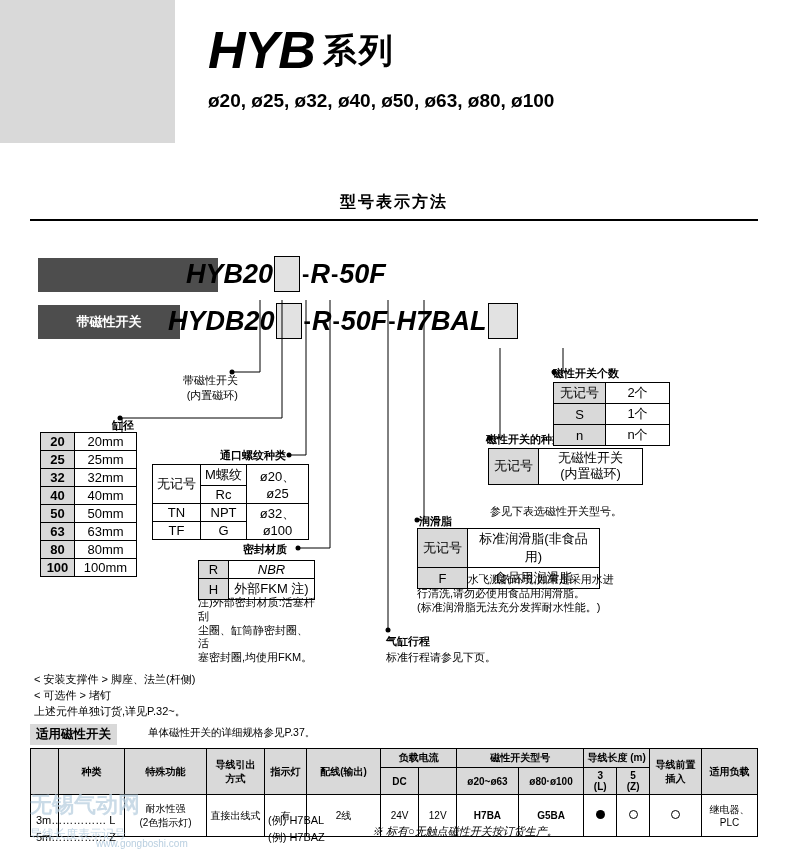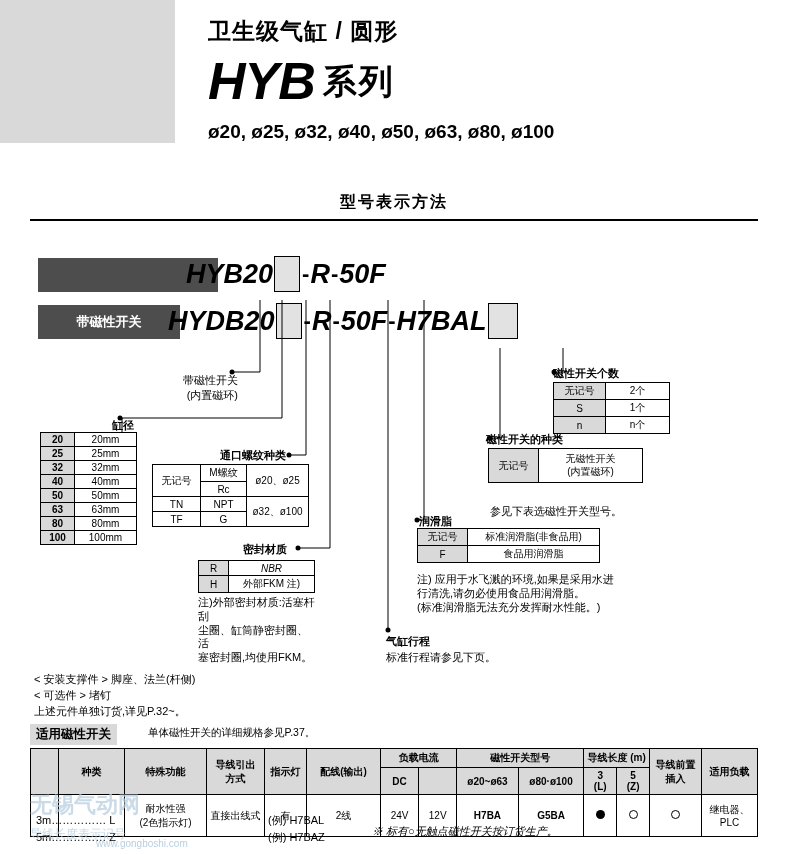--- a/index.html
+++ b/index.html
@@ -58,21 +58,21 @@
   .code-dash { font-size: 22px; font-weight: bold; padding: 0 1px; }
 
   
   svg.lines { position: absolute; left: 0; top: 0; width: 788px; height: 854px; pointer-events: none; }
 
   
   .lbl { position: absolute; font-size: 11px; line-height: 1.35; }
   .lbl-b { font-weight: bold; }
 
   
-  table.t { border-collapse: collapse; font-size: 10px; }
+  table.t { border-collapse: collapse; font-size: 13px; }
   table.t td, table.t th { border: 1px solid #000; padding: 1px 4px; text-align: center; font-weight: normal; }
   .tbl { position: absolute; }
   .hdr-grey { background: #d9d9d9; font-weight: bold; }
 
   
   #bore-table td { height: 13px; }
   #bore-table td.c1 { width: 34px; background: #d9d9d9; font-weight: bold; }
   #bore-table td.c2 { width: 62px; text-align: center; }
 
   
@@ -105,21 +105,20 @@
   .wm { position: absolute; left: 30px; top: 790px; font-size: 22px; color: #b9cfe0; opacity: .75; font-weight: bold; }
   .wm2 { position: absolute; left: 30px; top: 826px; font-size: 12px; color: #b9cfe0; opacity: .8; }
   .wm3 { position:absolute; left: 96px; top: 838px; font-size: 10px; color:#b9cfe0; }
 </style>
 </head>
 <body>
 
 <div class="header">
   <div class="header-grey"></div>
   <div class="header-text">
-    <div class="h-line1">卫生级气缸 / 圆形</div>
     <div class="h-line2"><span>HYB</span><span class="ser">系列</span></div>
     <div class="h-line3">ø20, ø25, ø32, ø40, ø50, ø63, ø80, ø100</div>
   </div>
 </div>
 
 <div class="sec-title-wrap">
   <div class="sec-title">型号表示方法</div>
   <div class="sec-rule"></div>
 </div>
 

